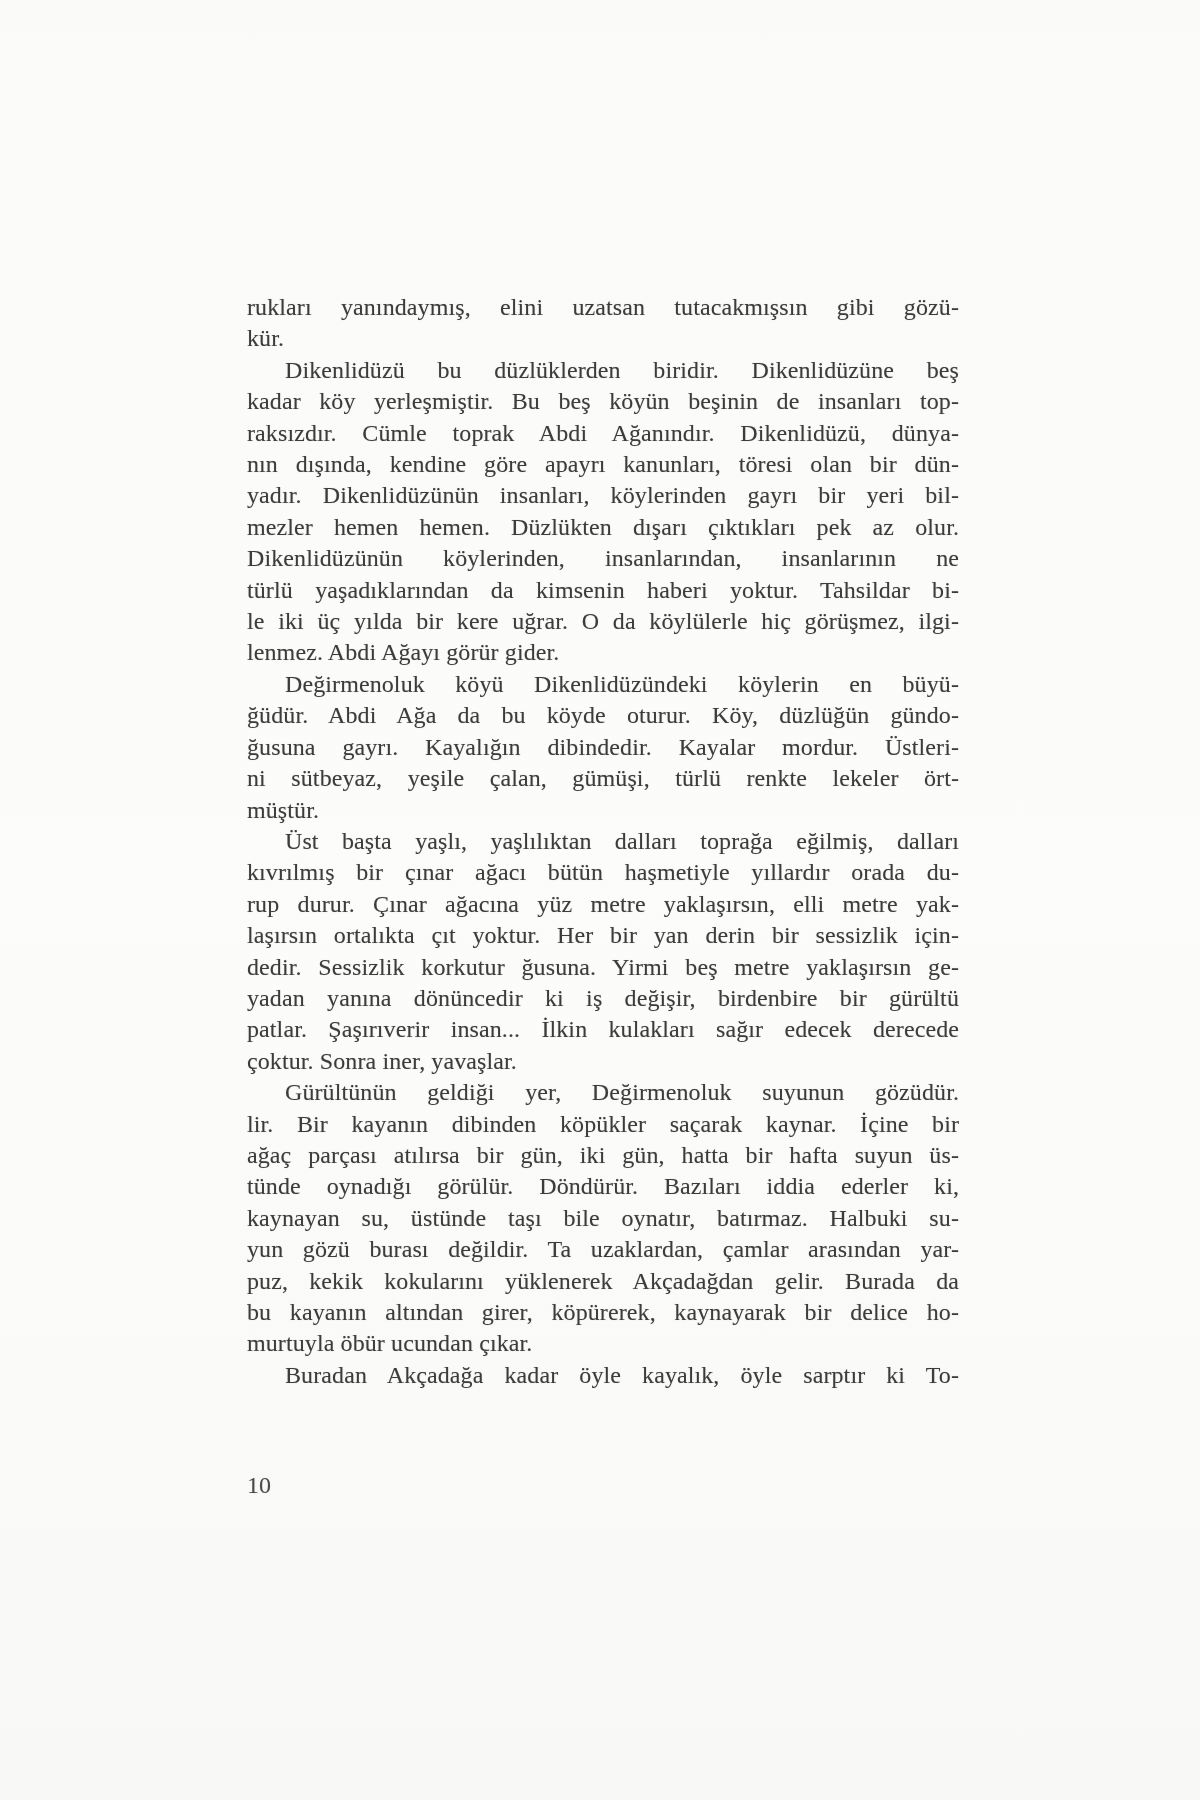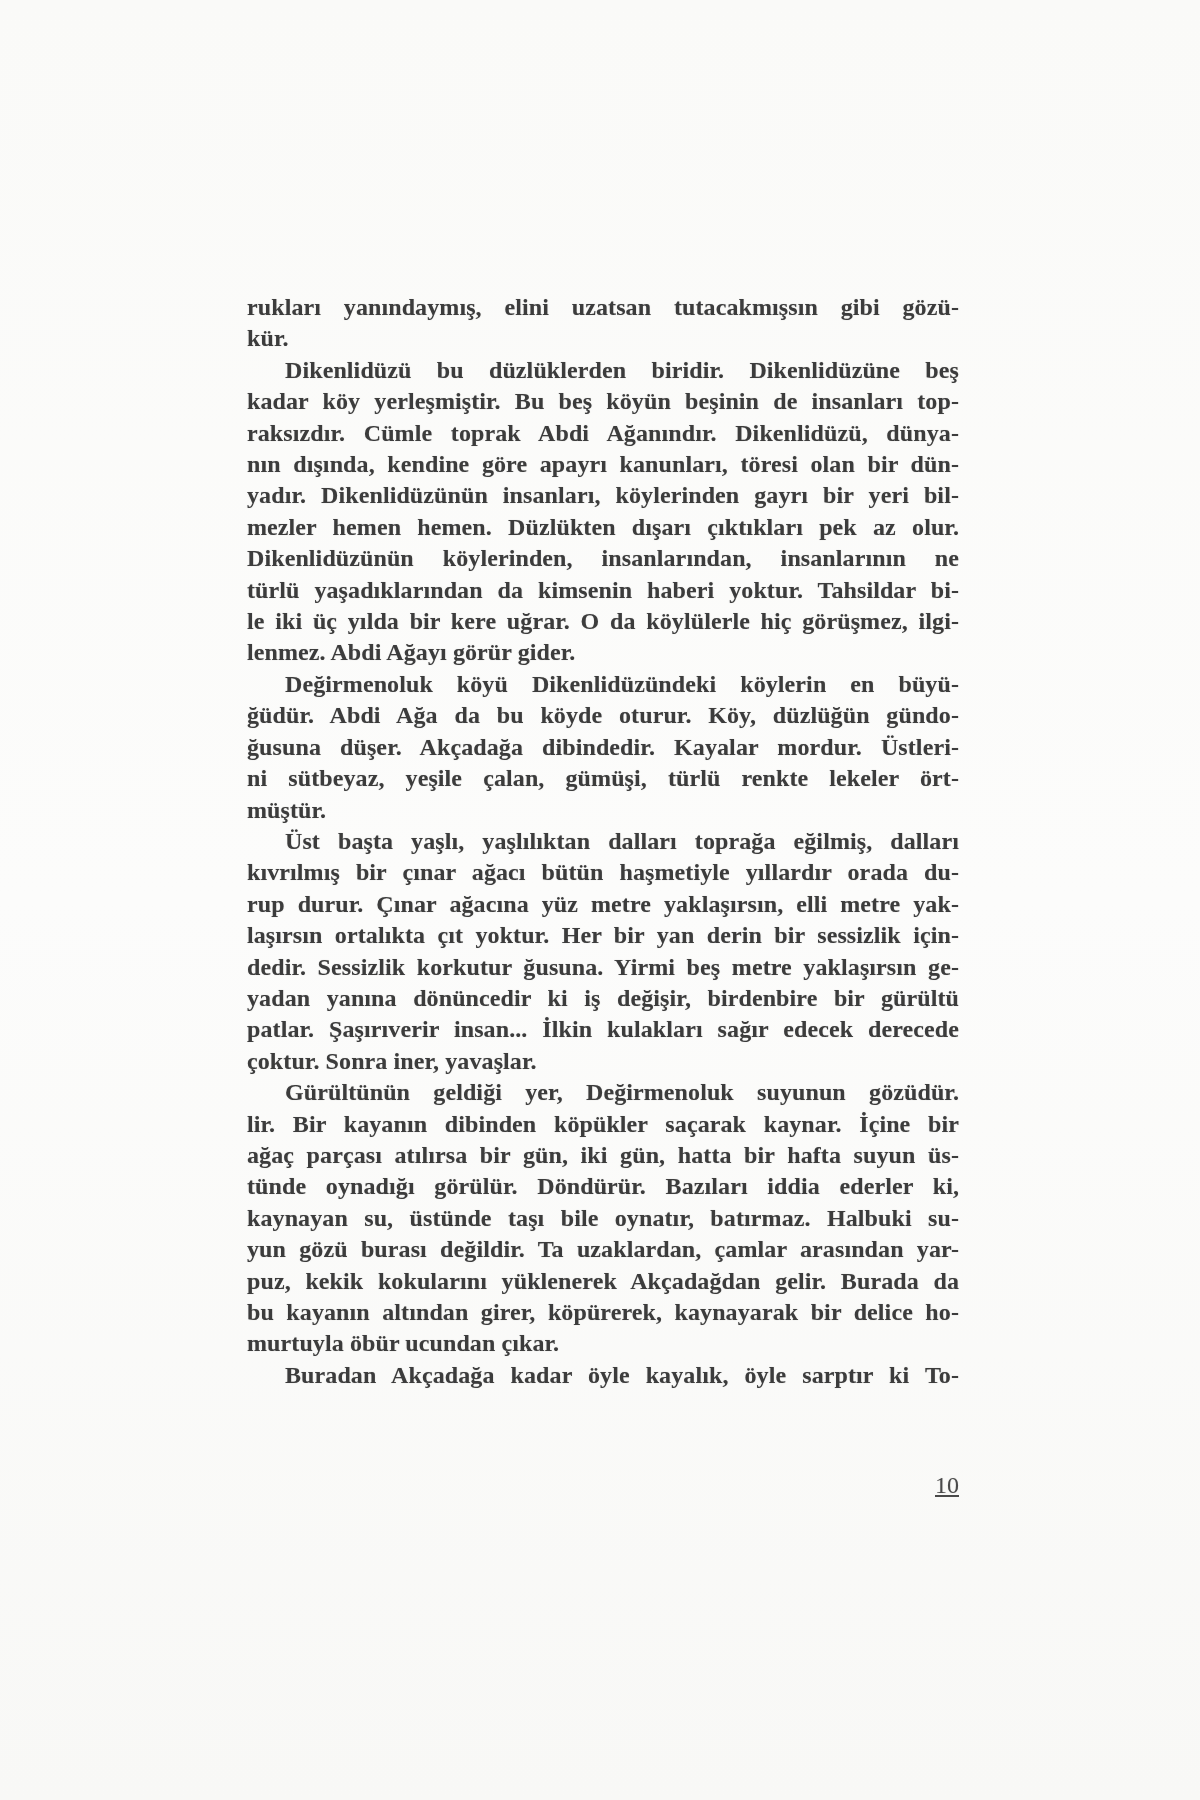--- a/index.html
+++ b/index.html
@@ -21,43 +21,41 @@
   .text-block {
     position: absolute;
     left: 247px;
     top: 292px;
     width: 712px;
     font-size: 24px;
     line-height: 31.4px;
     color: #3c3c3c;
     text-shadow: 0 0 1px rgba(90,90,90,0.35);
     letter-spacing: 0.1px;
-    font-weight: bold;
   }
   .line {
     text-align: justify;
     text-align-last: justify;
     white-space: normal;
   }
   .line.para-end {
     text-align-last: left;
   }
   .line.indent {
     text-indent: 38px;
   }
   .page-number {
     position: absolute;
     left: 247px;
     top: 1472px;
     width: 712px;
-    text-align: right;
+    text-align: left;
     font-size: 24px;
     color: #4a4a4a;
     text-shadow: 0 0 1px rgba(90,90,90,0.3);
-    text-decoration: underline;
   }
 </style>
 </head>
 <body>
 
 <div class="page">
   <div class="text-block">
       <div class="line">rukları yanındaymış, elini uzatsan tutacakmışsın gibi gözü-</div>
       <div class="line para-end">kür.</div>
       <div class="line indent">Dikenlidüzü bu düzlüklerden biridir. Dikenlidüzüne beş</div>
@@ -65,21 +63,21 @@
       <div class="line">raksızdır. Cümle toprak Abdi Ağanındır. Dikenlidüzü, dünya-</div>
       <div class="line">nın dışında, kendine göre apayrı kanunları, töresi olan bir dün-</div>
       <div class="line">yadır. Dikenlidüzünün insanları, köylerinden gayrı bir yeri bil-</div>
       <div class="line">mezler hemen hemen. Düzlükten dışarı çıktıkları pek az olur.</div>
       <div class="line">Dikenlidüzünün köylerinden, insanlarından, insanlarının ne</div>
       <div class="line">türlü yaşadıklarından da kimsenin haberi yoktur. Tahsildar bi-</div>
       <div class="line">le iki üç yılda bir kere uğrar. O da köylülerle hiç görüşmez, ilgi-</div>
       <div class="line para-end">lenmez. Abdi Ağayı görür gider.</div>
       <div class="line indent">Değirmenoluk köyü Dikenlidüzündeki köylerin en büyü-</div>
       <div class="line">ğüdür. Abdi Ağa da bu köyde oturur. Köy, düzlüğün gündo-</div>
-      <div class="line">ğusuna düşer. Akçadağa dibindedir. Kayalar mordur. Üstleri-</div>
+      <div class="line">ğusuna gayrı. Kayalığın dibindedir. Kayalar mordur. Üstleri-</div>
       <div class="line">ni sütbeyaz, yeşile çalan, gümüşi, türlü renkte lekeler ört-</div>
       <div class="line para-end">müştür.</div>
       <div class="line indent">Üst başta yaşlı, yaşlılıktan dalları toprağa eğilmiş, dalları</div>
       <div class="line">kıvrılmış bir çınar ağacı bütün haşmetiyle yıllardır orada du-</div>
       <div class="line">rup durur. Çınar ağacına yüz metre yaklaşırsın, elli metre yak-</div>
       <div class="line">laşırsın ortalıkta çıt yoktur. Her bir yan derin bir sessizlik için-</div>
       <div class="line">dedir. Sessizlik korkutur ğusuna. Yirmi beş metre yaklaşırsın ge-</div>
       <div class="line">yadan yanına dönüncedir ki iş değişir, birdenbire bir gürültü</div>
       <div class="line">patlar. Şaşırıverir insan... İlkin kulakları sağır edecek derecede</div>
       <div class="line para-end">çoktur. Sonra iner, yavaşlar.</div>

